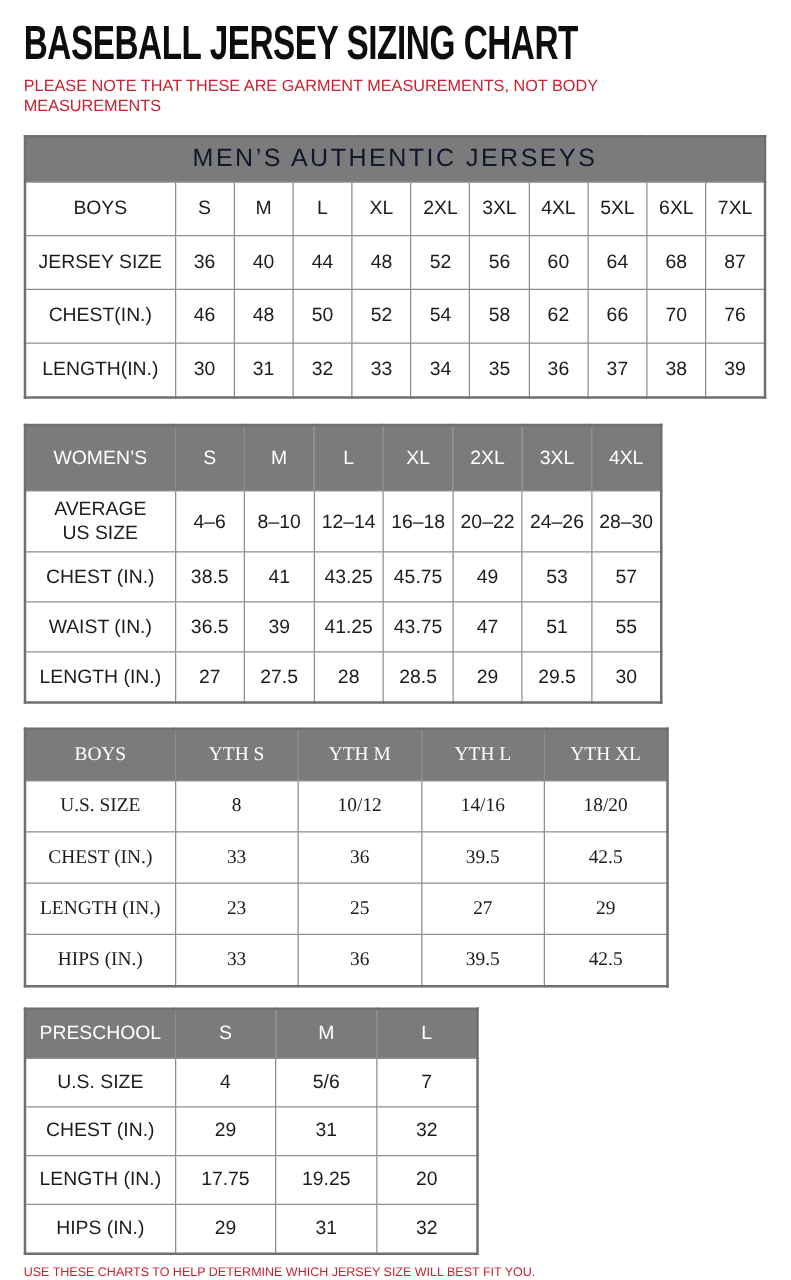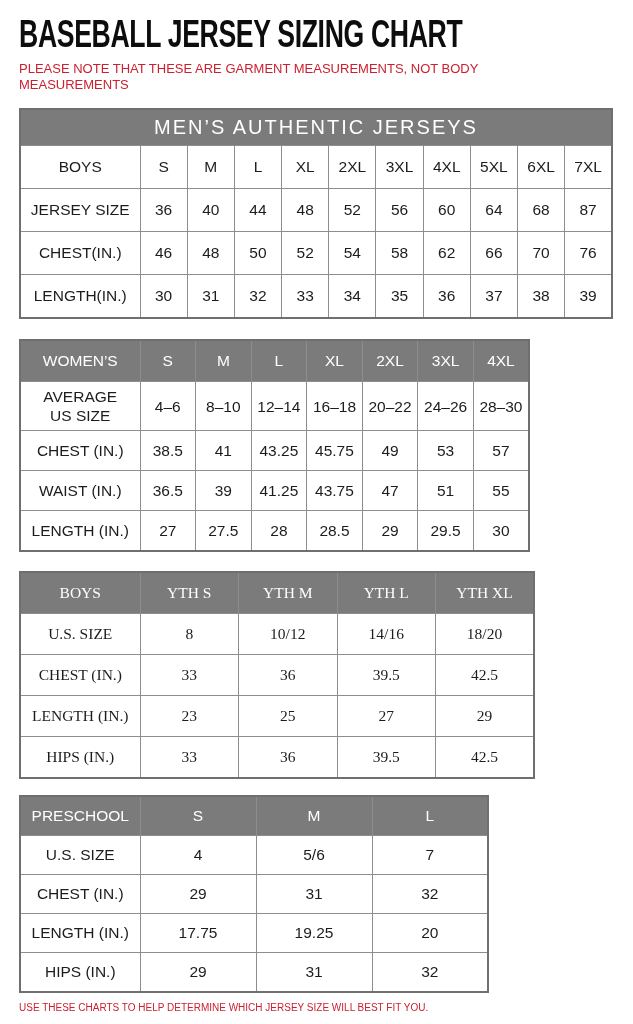--- a/index.html
+++ b/index.html
@@ -48,44 +48,44 @@
     font-weight: normal;
     font-size: 15.5px;
     padding: 0 2px;
     color: #1c1c1c;
   }
   td:first-child, th:first-child { white-space: pre-line; }
 
   
   .banner-cell {
     background: var(--header_gray, #7b7b7b);
-    color: #ffffff;
+    color: #0f172a;
     font-size: 20px;
     letter-spacing: 2px;
   }
   .gray-head tr.head-row th {
     background: var(--header_gray, #7b7b7b);
     color: #ffffff;
   }
 
   
   .mens      { width: 594px; margin: 0 0 20px 0; }
   .mens tr   { height: 43px; }
   .mens tr.banner-row { height: 37px; }
 
   .womens    { width: 511px; margin: 0 0 19px 0; }
   .womens tr { height: 40px; }
-  .womens tr.head-row { height: 42px; }
+  .womens tr.head-row { height: 53px; }
   .womens tbody tr:nth-child(2) { height: 49px; line-height: 1.25; }
 
   .boys      { width: 516px; margin: 0 0 16px 0; font-family: Liberation Serif, serif; }
   .boys tr   { height: 41px; }
   .boys tr.head-row { height: 42px; }
 
-  .preschool { width: 470px; margin: 0 0 9px 0; }
+  .preschool { width: 364px; margin: 0 0 9px 0; }
   .preschool tr { height: 39px; }
   .preschool tr.head-row { height: 40px; }
 
   .note-bottom {
     color: var(--accent_red, #cc2030);
     font-size: 10px;
     white-space: nowrap;
     margin: 0;
   }
 </style>

